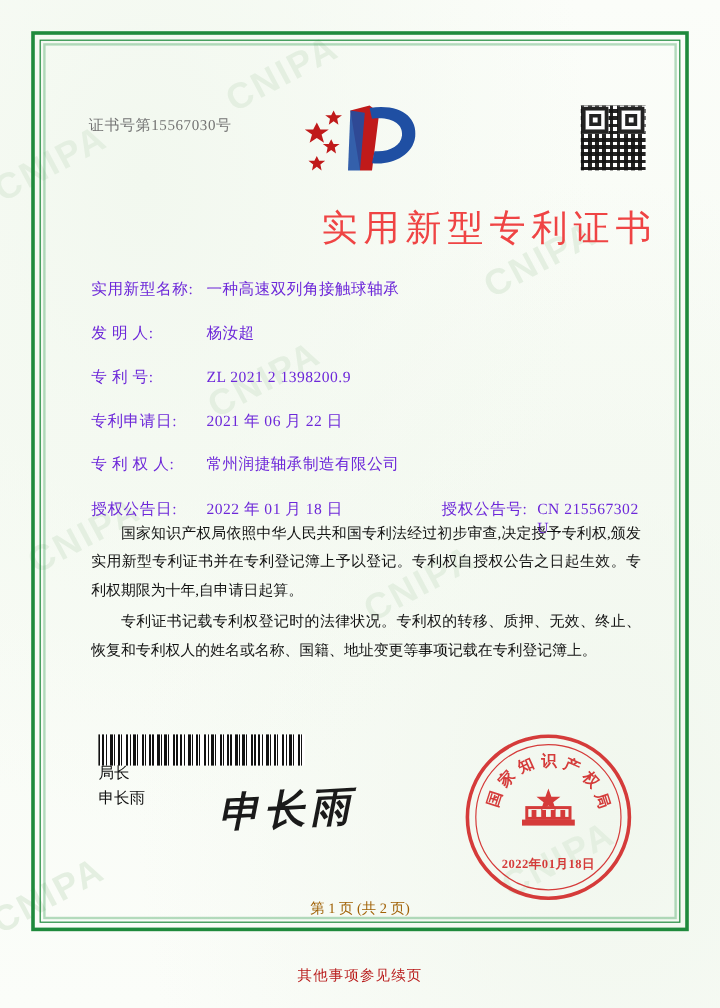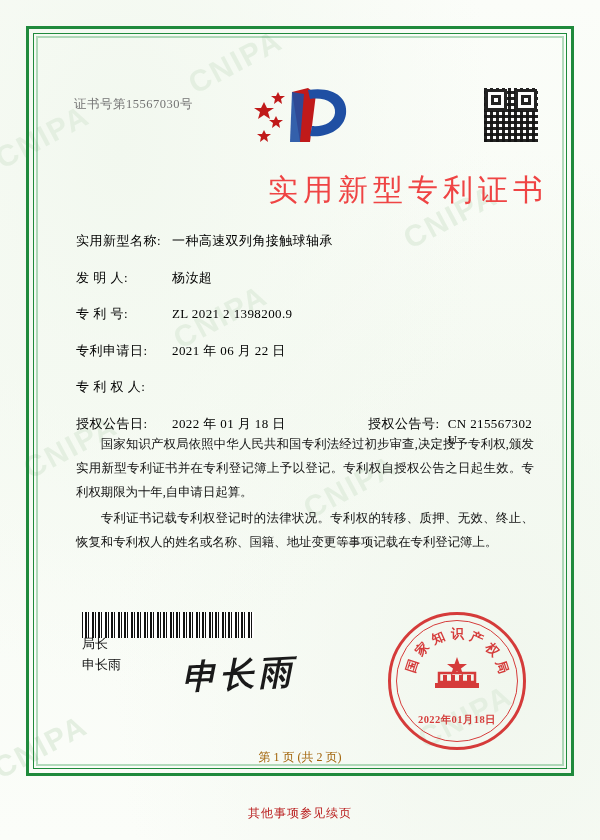--- a/index.html
+++ b/index.html
@@ -143,21 +143,21 @@
     position: absolute;
     left: 24px;
     right: 12px;
     top: 180px;
   }
   .field {
     display: flex;
     align-items: baseline;
     margin-bottom: 18.5px;
     font-size: 13px;
-    color: #000000;
+    color: #6d28d9;
   }
   .field .lbl {
     width: 96px;
     flex: 0 0 96px;
     letter-spacing: .5px;
     white-space: nowrap;
   }
   .field .val {
     flex: 1 1 auto;
     letter-spacing: .4px;
@@ -349,20 +349,21 @@
       <div class="field">
         <div class="lbl">专 利 号:</div>
         <div class="val">ZL 2021 2 1398200.9</div>
       </div>
       <div class="field">
         <div class="lbl">专利申请日:</div>
         <div class="val">2021 年 06 月 22 日</div>
       </div>
       <div class="field">
         <div class="lbl">专 利 权 人:</div>
+        <div class="val">常州润捷轴承制造有限公司</div>
       </div>
       <div class="field two">
         <div class="lbl">授权公告日:</div>
         <div class="val">2022 年 01 月 18 日</div>
         <div class="lbl2">授权公告号:</div>
         <div class="val2">CN 215567302 U</div>
       </div>
     </div>
 
     <div class="paras">

